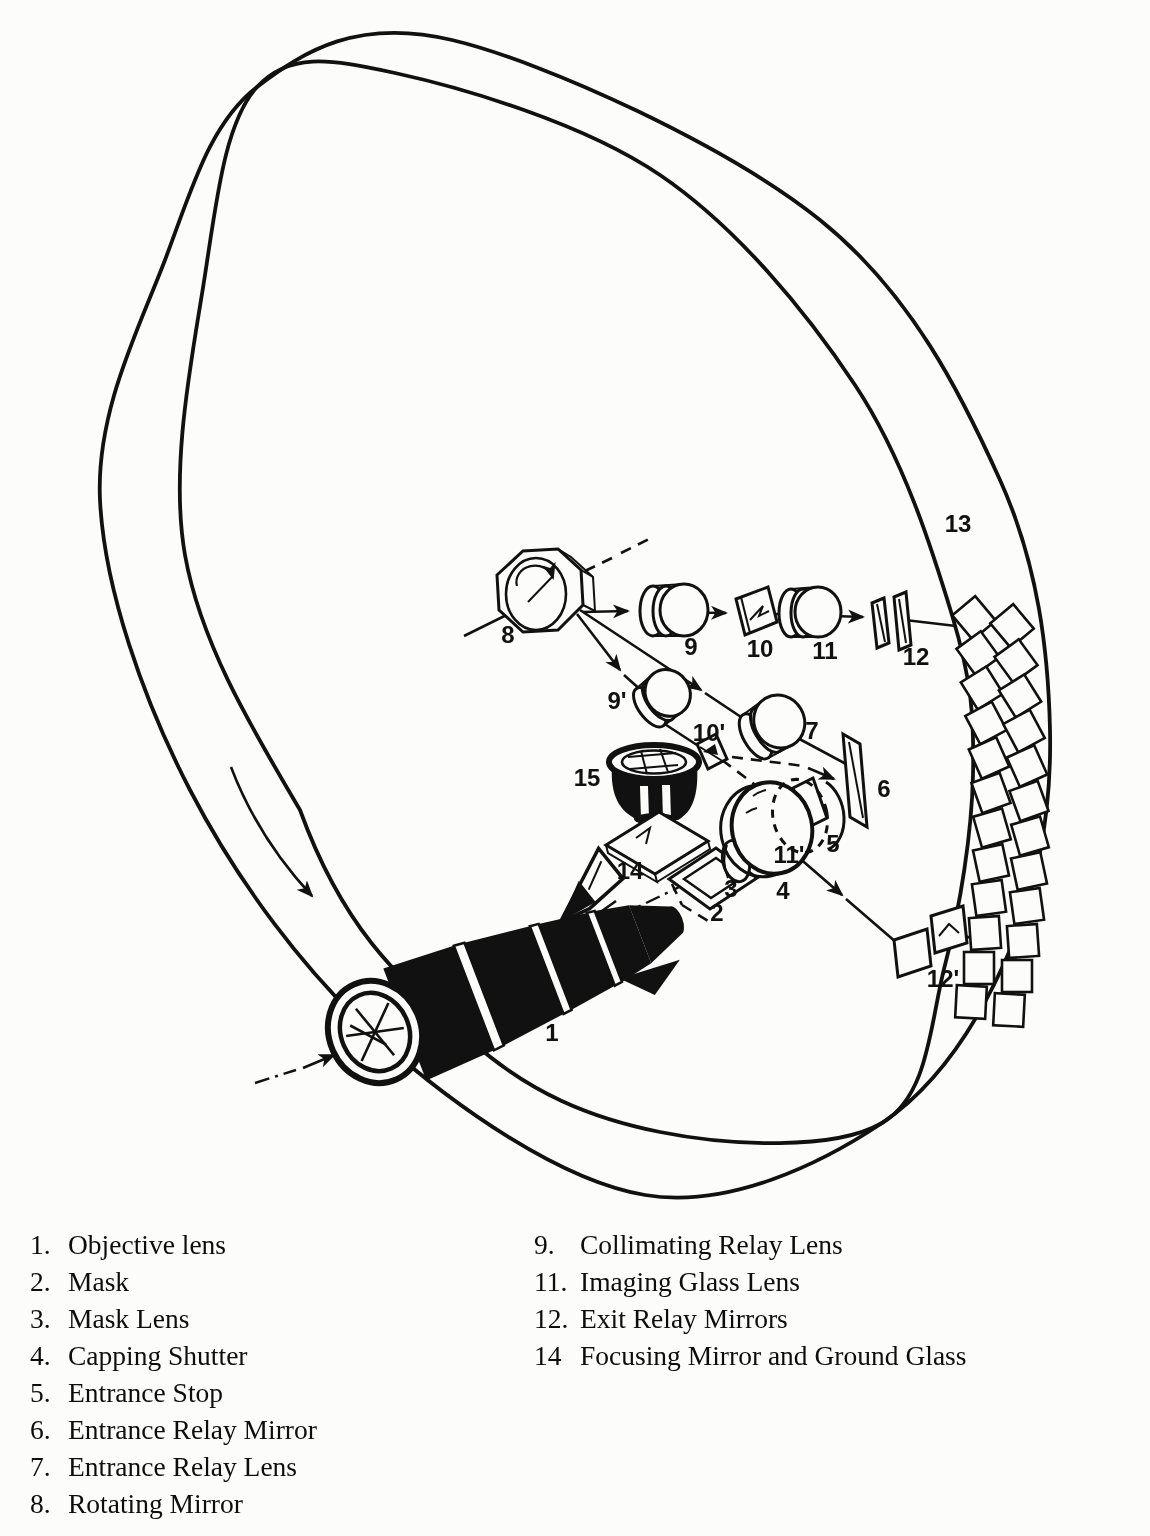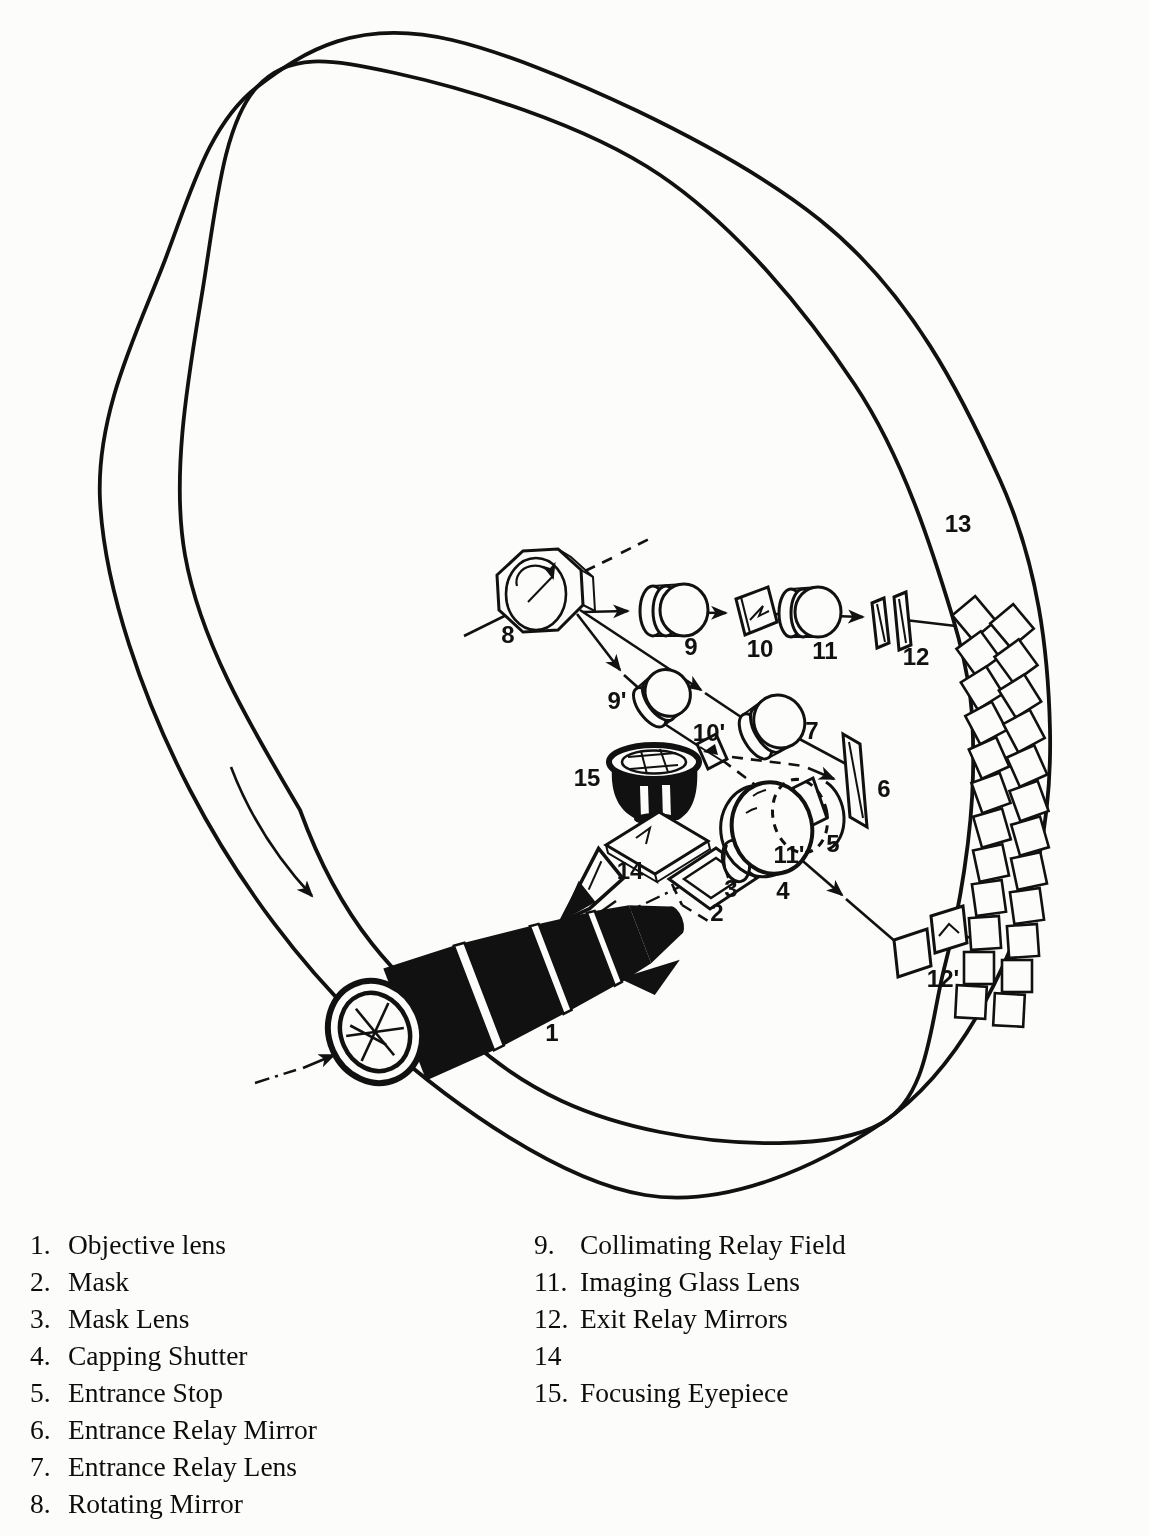--- a/index.html
+++ b/index.html
@@ -340,33 +340,30 @@
           <span class="llab">Entrance Relay Lens</span>
         </div>
     <div class="lrow">
           <span class="lnum">8.</span>
           <span class="llab">Rotating Mirror</span>
         </div>
   </div>
   <div class="rcol">
     <div class="lrow">
           <span class="lnum">9.</span>
-          <span class="llab">Collimating Relay Field</span>
+          <span class="llab">Collimating Relay Lens</span>
         </div>
     <div class="lrow">
           <span class="lnum">11.</span>
           <span class="llab">Imaging Glass Lens</span>
         </div>
     <div class="lrow">
           <span class="lnum">12.</span>
           <span class="llab">Exit Relay Mirrors</span>
         </div>
     <div class="lrow">
           <span class="lnum">14</span>
-        </div>
-    <div class="lrow">
-          <span class="lnum">15.</span>
-          <span class="llab">Focusing Eyepiece</span>
+          <span class="llab">Focusing Mirror and Ground Glass</span>
         </div>
   </div>
 </div>
 
 </div>
 
 </body></html>

